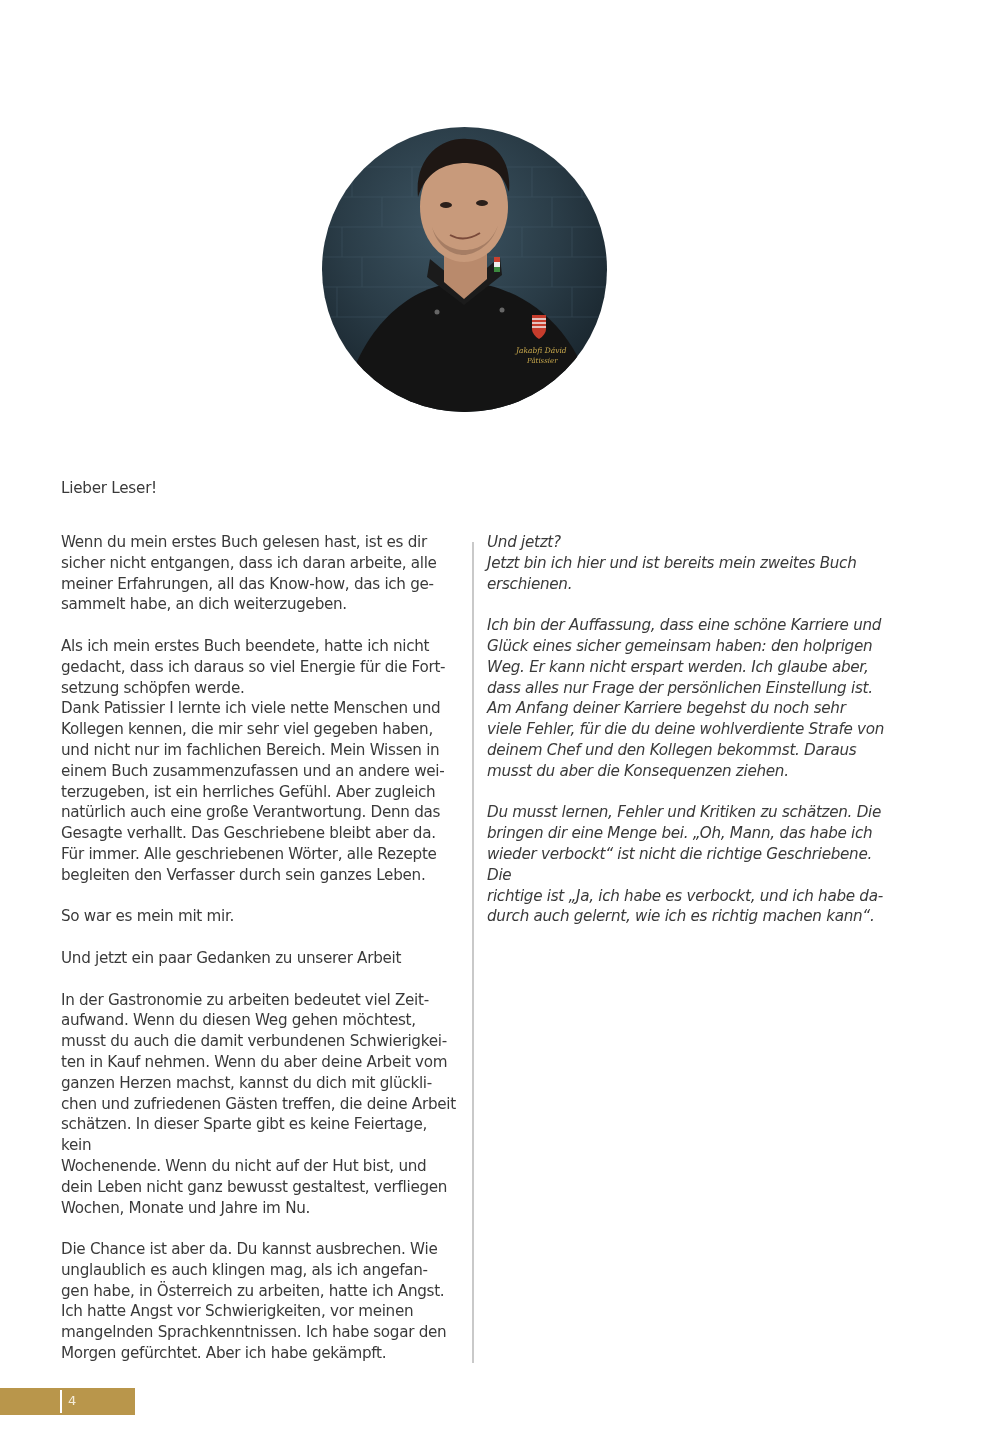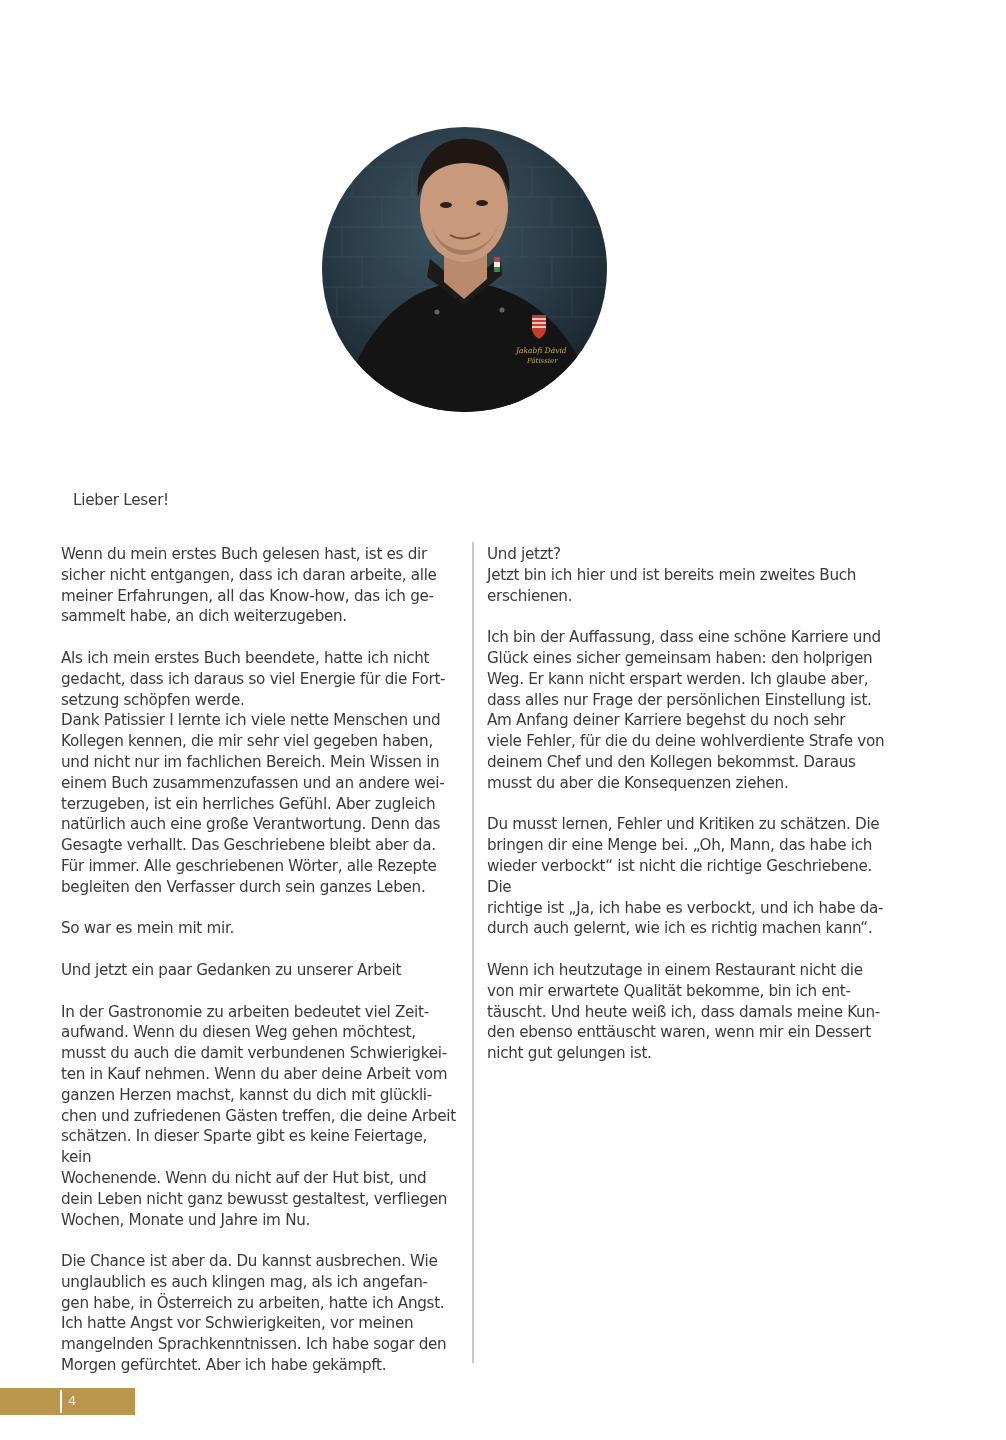--- a/index.html
+++ b/index.html
@@ -26,32 +26,32 @@
       background: radial-gradient(circle at 45% 35%, #3d5563 0%, #2a3c47 45%, #18242c 80%, #111a20 100%);
       text-align: center;
     }
     .portrait svg { display: block; }
     .greeting {
       position: absolute;
       left: 61px;
       top: 478px;
       font-size: 15.2px;
       line-height: 20.8px;
-      margin: 12px;
+      margin: 0;
       letter-spacing: -0.25px;
     }
     .column {
       position: absolute;
-      top: 544px;
+      top: 532px;
       font-size: 15.2px;
       line-height: 20.8px;
       letter-spacing: -0.3px;
     }
     .col-left { left: 61px; width: 400px; }
-    .col-right { left: 487px; width: 410px; }
+    .col-right { left: 487px; width: 410px; font-style: italic; }
     .column p {
       margin: 0 0 20.8px 0;
       white-space: pre-line;
     }
     .column-divider {
       position: absolute;
       left: 472px;
       top: 542px;
       width: 1.5px;
       height: 821px;
@@ -180,23 +180,18 @@
 dass alles nur Frage der persönlichen Einstellung ist.
 Am Anfang deiner Karriere begehst du noch sehr
 viele Fehler, für die du deine wohlverdiente Strafe von
 deinem Chef und den Kollegen bekommst. Daraus
 musst du aber die Konsequenzen ziehen.</p>
   <p>Du musst lernen, Fehler und Kritiken zu schätzen. Die
 bringen dir eine Menge bei. „Oh, Mann, das habe ich
 wieder verbockt“ ist nicht die richtige Geschriebene. Die
 richtige ist „Ja, ich habe es verbockt, und ich habe da-
 durch auch gelernt, wie ich es richtig machen kann“.</p>
-  <p>Wenn ich heutzutage in einem Restaurant nicht die
-von mir erwartete Qualität bekomme, bin ich ent-
-täuscht. Und heute weiß ich, dass damals meine Kun-
-den ebenso enttäuscht waren, wenn mir ein Dessert
-nicht gut gelungen ist.</p>
 </div>
 
 <div class="page-tab" style="background: rgb(185, 150, 75);">
   <div class="tick"></div>
   <span class="page-number">4</span>
 </div>
 
 </body></html>

